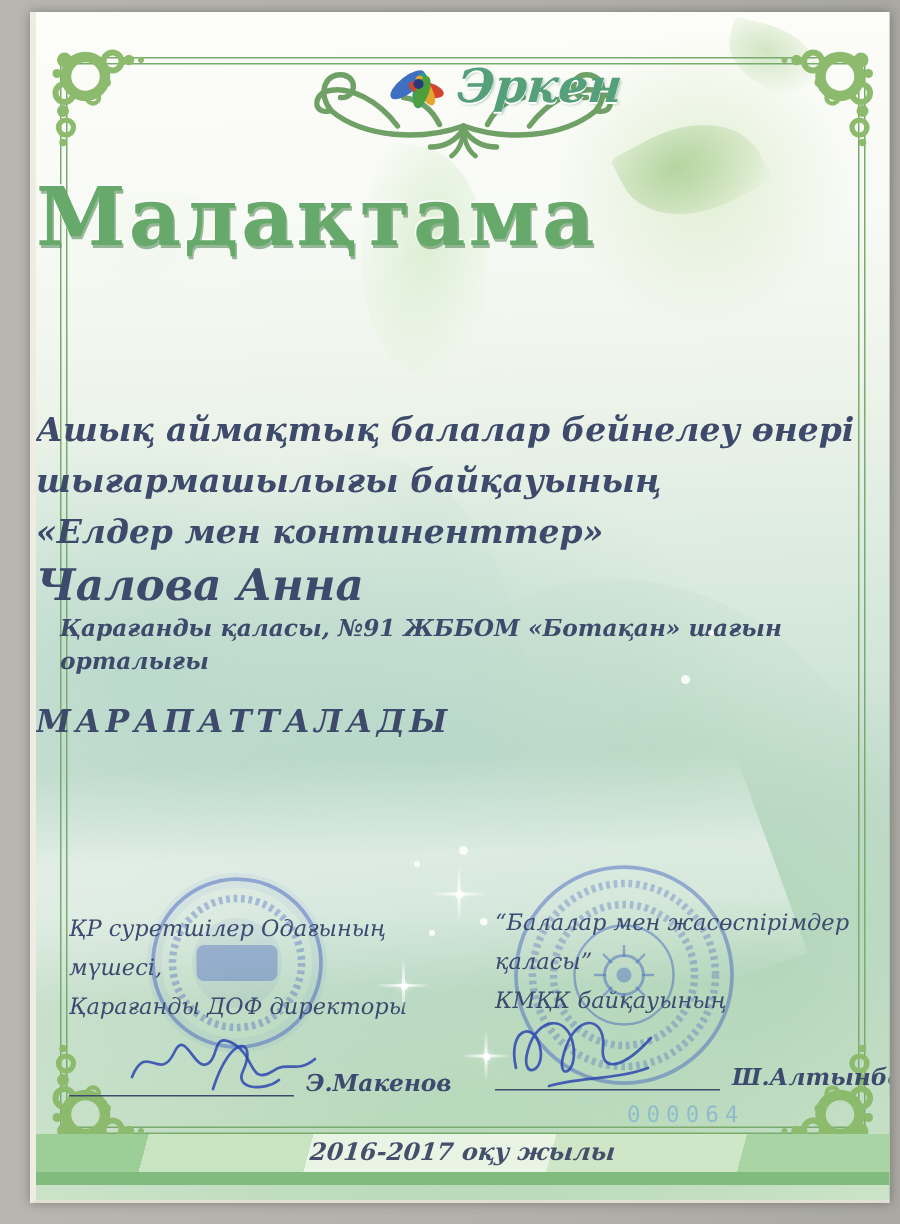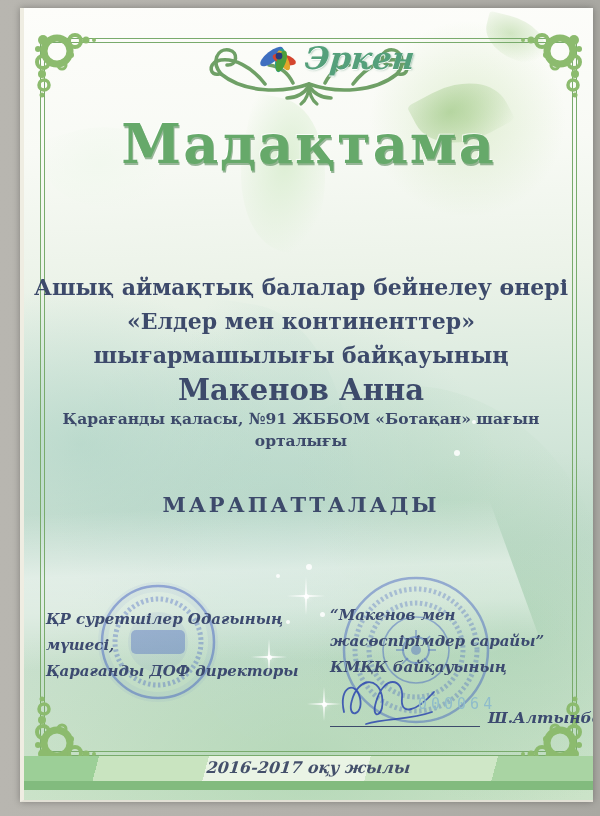--- a/index.html
+++ b/index.html
@@ -48,48 +48,48 @@
   .c-bl{left:6px;bottom:34px;transform:scaleY(-1);}
   .c-br{right:6px;bottom:34px;transform:scale(-1,-1);}
   
   .logo{position:absolute;left:50%;top:20px;transform:translateX(-50%);width:280px;height:84px;}
   .logo-flourish{position:absolute;inset:0;}
   .logo-flower{position:absolute;left:84px;top:2px;width:52px;height:52px;}
   .logo-text{position:absolute;left:136px;top:12px;font-size:31px;font-style:italic;font-weight:bold;
     color:#55a07b;transform:skewX(-5deg);
     text-shadow:0 1px 0 #ffffff,1px 1px 2px rgba(80,140,110,.5);}
   
-  .title{position:absolute;left:0;right:0;top:104px;text-align:center;
+  .title{position:absolute;left:0;right:0;top:104px;text-align:left;
     font-size:54px;font-weight:bold;letter-spacing:2px;color:#66a96a;
     text-shadow:1px 2px 0 rgba(73,128,77,.55), -1px -1px 0 rgba(255,255,255,.7);}
   
-  .bodytext{position:absolute;left:0;right:15px;top:262px;text-align:center;color:#3d4a6b;
-    font-weight:bold;}
+  .bodytext{position:absolute;left:0;right:15px;top:262px;color:#3d4a6b;
+    font-style:italic;font-weight:bold;}
   .bl{font-size:22px;line-height:34px;}
   .age{font-size:15px;line-height:24px;margin-top:2px;}
   .recipient{font-size:29px;line-height:36px;}
-  .small{font-size:15.5px;line-height:22px;}
-  .award{font-size:21px;letter-spacing:3px;margin-top:40px;}
+  .small{font-size:15.5px;line-height:22px;padding-left:16px;}
+  .award{font-size:21px;letter-spacing:3px;margin-top:16px;}
   
   .sig{position:absolute;color:#3c4a70;font-style:italic;}
-  .sig .role{font-size:15px;line-height:26px;font-weight:bold;}
+  .sig .role{font-size:15px;line-height:26px;font-weight:normal;}
   .sig-left{left:22px;top:598px;width:275px;}
   .sig-right{left:306px;top:594px;width:265px;}
   .sig-row{margin-top:26px;white-space:nowrap;position:relative;}
   .sig-line{display:inline-block;width:150px;border-bottom:1.5px solid #3d4a6b;height:20px;vertical-align:bottom;}
   .sig-name{font-size:15.5px;font-weight:bold;margin-left:8px;}
   .scribble{position:absolute;pointer-events:none;}
   .scr-left{left:38px;top:-34px;width:132px;height:58px;}
   .scr-right{left:6px;top:-38px;width:110px;height:62px;}
   
   .stamp{position:absolute;opacity:.85;filter:blur(.4px);}
   .stamp-left{left:74px;top:574px;width:120px;height:120px;}
   .stamp-right{left:316px;top:566px;width:152px;height:152px;}
   
-  .serial{position:absolute;left:394px;top:687px;font-family:"DejaVu Sans Mono",monospace;
+  .serial{position:absolute;left:394px;top:726px;font-family:"DejaVu Sans Mono",monospace;
     font-size:15px;letter-spacing:4px;color:#8fbccb;}
   
   .band{position:absolute;left:0;right:0;bottom:10px;height:34px;
     background:
       linear-gradient(0deg,#82bb7e 0 9px, rgba(0,0,0,0) 9px),
       linear-gradient(105deg,#9ccf97 0 13%,#c9e4c0 13% 32%,#eaf4e5 32% 60%,#cfe7c7 60% 82%,#a9d4a3 82% 100%);}
   .band-text{position:absolute;left:0;right:0;top:2px;text-align:center;
     font-size:16px;font-style:italic;font-weight:bold;color:#44506b;transform:skewX(-6deg);}
   
   .spark{position:absolute;}
@@ -213,23 +213,23 @@
         <circle r="3.4" fill="#273a7a"></circle>
       </g>
     </svg>
     <span class="logo-text">Эркен</span>
   </div>
 
   <div class="title">Мадақтама</div>
 
   <div class="bodytext">
     <div class="bl">Ашық аймақтық балалар бейнелеу өнері</div>
+    <div class="bl">шығармашылығы байқауының</div>
     <div class="bl">«Елдер мен континенттер»</div>
-    <div class="bl">шығармашылығы байқауының</div>
-    <div class="recipient">Макенов Анна</div>
+    <div class="recipient">Чалова Анна</div>
     <div class="small">Қарағанды  қаласы,  №91 ЖББОМ «Ботақан» шағын орталығы</div>
     <div class="award">МАРАПАТТАЛАДЫ</div>
   </div>
 
   <div class="stamp stamp-left">
     <svg viewBox="0 0 120 120">
       <g stroke="rgba(63,92,191,0.55)" fill="none">
         <circle cx="60" cy="60" r="56" stroke-width="2.5"></circle>
         <circle cx="60" cy="60" r="43" stroke-width="5" stroke-dasharray="2.5 2.5" opacity=".75"></circle>
         <circle cx="60" cy="60" r="55" stroke-width="10" opacity=".12"></circle>
@@ -257,24 +257,33 @@
             <line x1="68" y1="84" x2="62" y2="90"></line>
         </g>
       </g>
       <circle cx="76" cy="76" r="5" fill="rgba(60,90,190,0.45)"></circle>
     </svg>
   </div>
 
   <div class="sig sig-left">
     <div class="role">ҚР суретшілер Одағының мүшесі,</div>
     <div class="role">Қарағанды ДОФ директоры</div>
+    <div class="sig-row">
+      <svg class="scribble scr-left" viewBox="0 0 132 58">
+        <g fill="none" stroke="rgba(45,70,175,0.85)" stroke-width="1.8" stroke-linecap="round">
+          <path d="M4,42 C14,18 22,46 32,26 C40,8 46,42 56,32 C62,26 58,12 72,20 C86,28 82,48 98,38 C108,31 114,40 126,30"></path>
+          <path d="M58,50 C70,12 88,16 78,38 C72,50 92,52 102,44"></path>
+        </g>
+      </svg>
+      <span class="sig-line"></span><span class="sig-name">Э.Макенов</span>
+    </div>
   </div>
 
   <div class="sig sig-right">
-    <div class="role">“Макенов мен жасөспірімдер сарайы”</div>
+    <div class="role">“Балалар мен жасөспірімдер қаласы”</div>
     <div class="role">КМҚК байқауының</div>
     <div class="sig-row">
       <svg class="scribble scr-right" viewBox="0 0 110 62">
         <g fill="none" stroke="rgba(45,70,175,0.85)" stroke-width="1.8" stroke-linecap="round">
           <path d="M8,44 C2,18 20,12 24,30 C28,48 10,52 16,32 C22,10 42,8 46,28 C50,48 34,54 40,34 C48,6 68,10 66,30 C64,48 80,44 98,24"></path>
           <path d="M30,56 C50,50 74,52 96,44"></path>
         </g>
       </svg>
       <span class="sig-line"></span><span class="sig-name">Ш.Алтынбекова</span>
     </div>

